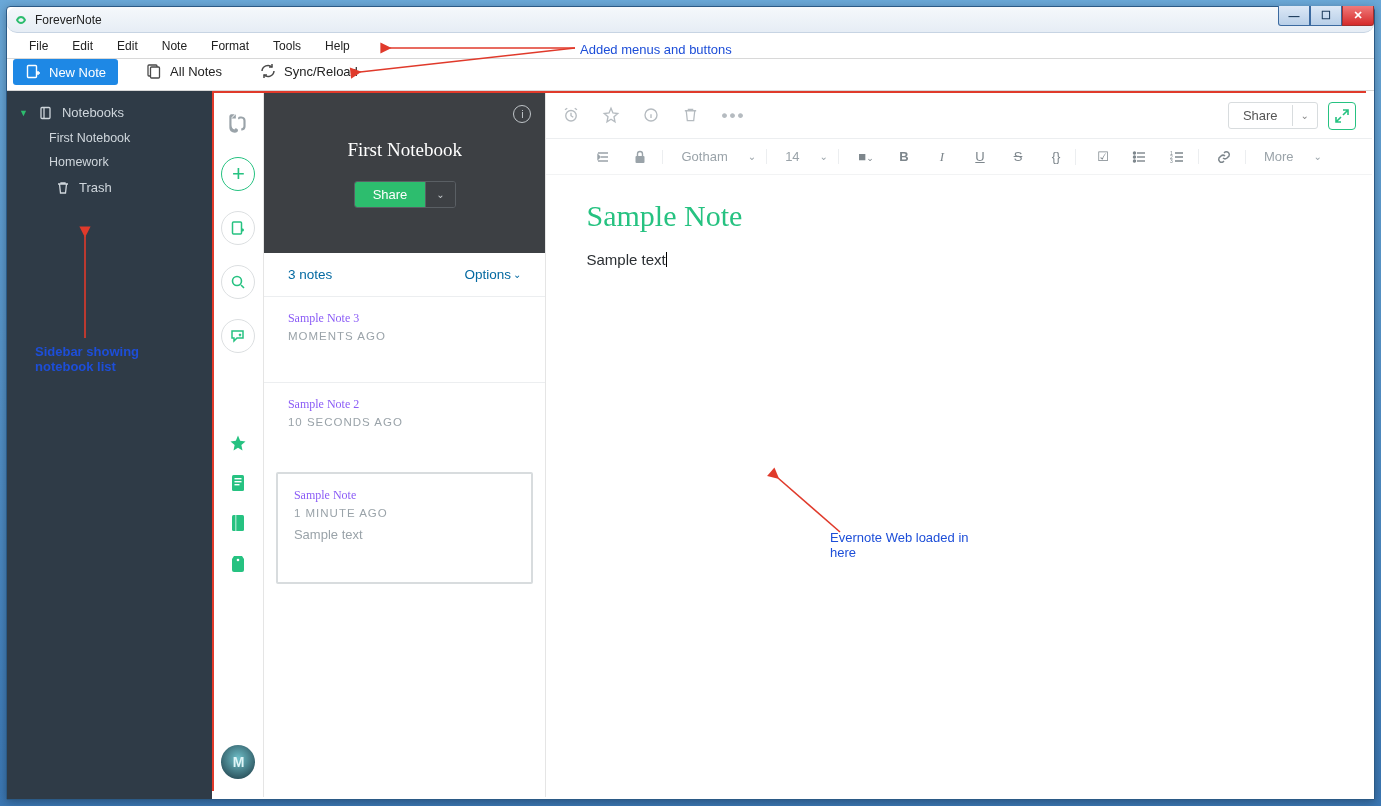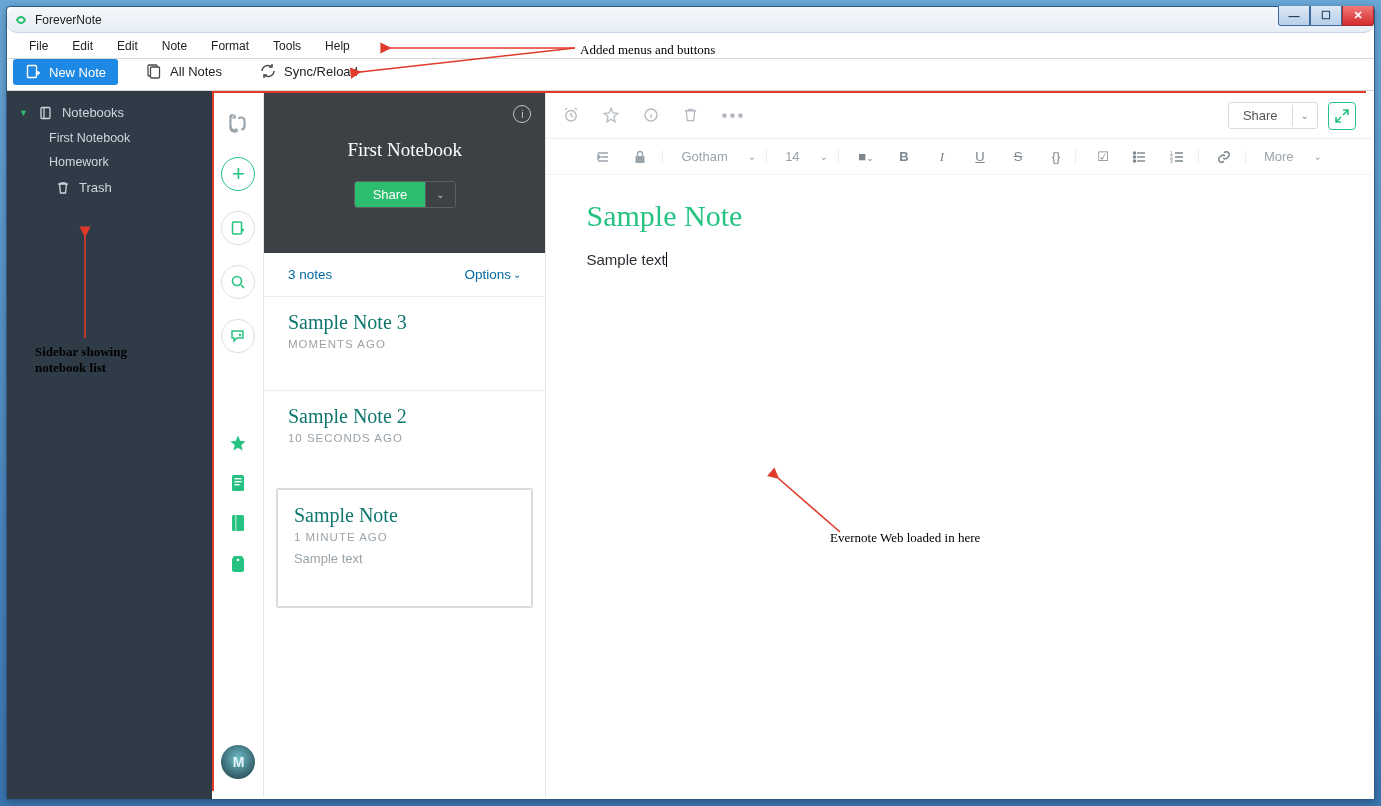--- a/index.html
+++ b/index.html
@@ -39,21 +39,21 @@
   .en-mid-header .info-ic { position:absolute; right:14px; top:12px; width:18px; height:18px; border:1.5px solid #bfc4c8; border-radius:50%; color:#bfc4c8; font-size:11px; display:flex; align-items:center; justify-content:center;}
   .en-mid-header .nb-title { font-family:Georgia, 'Times New Roman', serif; font-size:19px; color:#fff;}
   .share-split { display:flex; border:1px solid #5a5f64; border-radius:3px; overflow:hidden;}
   .share-split .s-main { background:#2dbd6e; color:#fff; padding:5px 18px; font-size:13px;}
   .share-split .s-dd { background:#3d4044; color:#c5c9cc; padding:5px 10px; border-left:1px solid #5a5f64; font-size:10px; display:flex; align-items:center;}
   .en-listbar { display:flex; justify-content:space-between; align-items:center; padding:14px 24px 10px; color:#0369a1; font-size:13.5px;}
   .en-listbar .opts { display:flex; align-items:center; gap:2px;}
   .en-list { flex:1; overflow:auto; position:relative;}
   .note-card { padding:14px 24px 40px; border-top:1px solid #eceef0; cursor:pointer;}
   .note-card.first { border-top:1px solid #eceef0; margin-top:4px;}
-  .note-card .nt-title { font-family:Georgia,'Times New Roman',serif; font-size:20px; color:#0f766e;}
+  .note-card .nt-title { font-family:Georgia,'Times New Roman',serif; font-size:12px; color:#8b5cf6;}
   .note-card .nt-meta { color:#9aa3a9; font-size:11.5px; letter-spacing:1px; margin-top:4px;}
   .note-card .nt-snippet { color:#9aa3a9; font-size:13px; margin-top:8px;}
   .note-card.selected { margin:4px 12px; border:2px solid #d8dcde; border-radius:2px; padding:14px 16px 40px;}
   .en-editor { flex:1; display:flex; flex-direction:column; }
   .ed-top { height:46px; display:flex; align-items:center; justify-content:space-between; padding:0 16px; border-bottom:1px solid #eceef0;}
   .ed-top-left { display:flex; gap:22px; color:#b5bbc0;}
   .ed-top-left .tic { font-size:17px; cursor:pointer;}
   .ed-top-right { display:flex; align-items:center; gap:10px;}
   .share2 { display:flex; align-items:center; border:1px solid #d8dcde; border-radius:3px; }
   .share2 span.lab { padding:5px 14px; color:#555; font-size:13px;}
@@ -61,21 +61,21 @@
   .expand { width:28px; height:28px; border:1.5px solid #26c281; border-radius:4px; color:#26c281; display:flex; align-items:center; justify-content:center; font-size:14px;}
   .ed-tools { height:36px; display:flex; align-items:center; padding:0 40px; gap:8px; color:#9aa3a9; font-size:13px; border-bottom:1px solid #f2f3f4;}
   .ed-tools .grp { display:flex; align-items:center; gap:20px; padding:0 10px; border-right:1px solid #eceef0;}
   .ed-tools .grp:last-child { border-right:none;}
   .ed-tools .tic { width:18px; text-align:center; cursor:pointer; color:#7d868c;}
   .ed-body { flex:1; padding:24px 40px; }
   .note-title { color:#26c281; font-family:Georgia,'Times New Roman',serif; font-size:30px; font-weight:400; margin-bottom:18px;}
   .note-text { font-size:15px; color:#2b2f33; position:relative; display:inline-block;}
   .text-cursor { position:absolute; right:-1px; top:1px; bottom:1px; width:1px; background:#000; animation:blink 1s step-end infinite;}
   @keyframes blink { 50% { opacity:0;} }
-  .annot { position:absolute; color:#000000; font-size:13px; font-family:Liberation Serif, serif; pointer-events:none;}
+  .annot { position:absolute; color:#1d4ed8; font-size:13px; font-family:Liberation Sans, sans-serif; pointer-events:none;}
   .arrow-svg { position:absolute; overflow:visible; pointer-events:none;}
   .sb-icon { width:16px; height:14px; display:inline-flex; align-items:center; justify-content:center;}
   svg { display:block; }
 </style>
 </head>
 <body>
 
 <div class="window-frame">
 
   <div class="titlebar">

